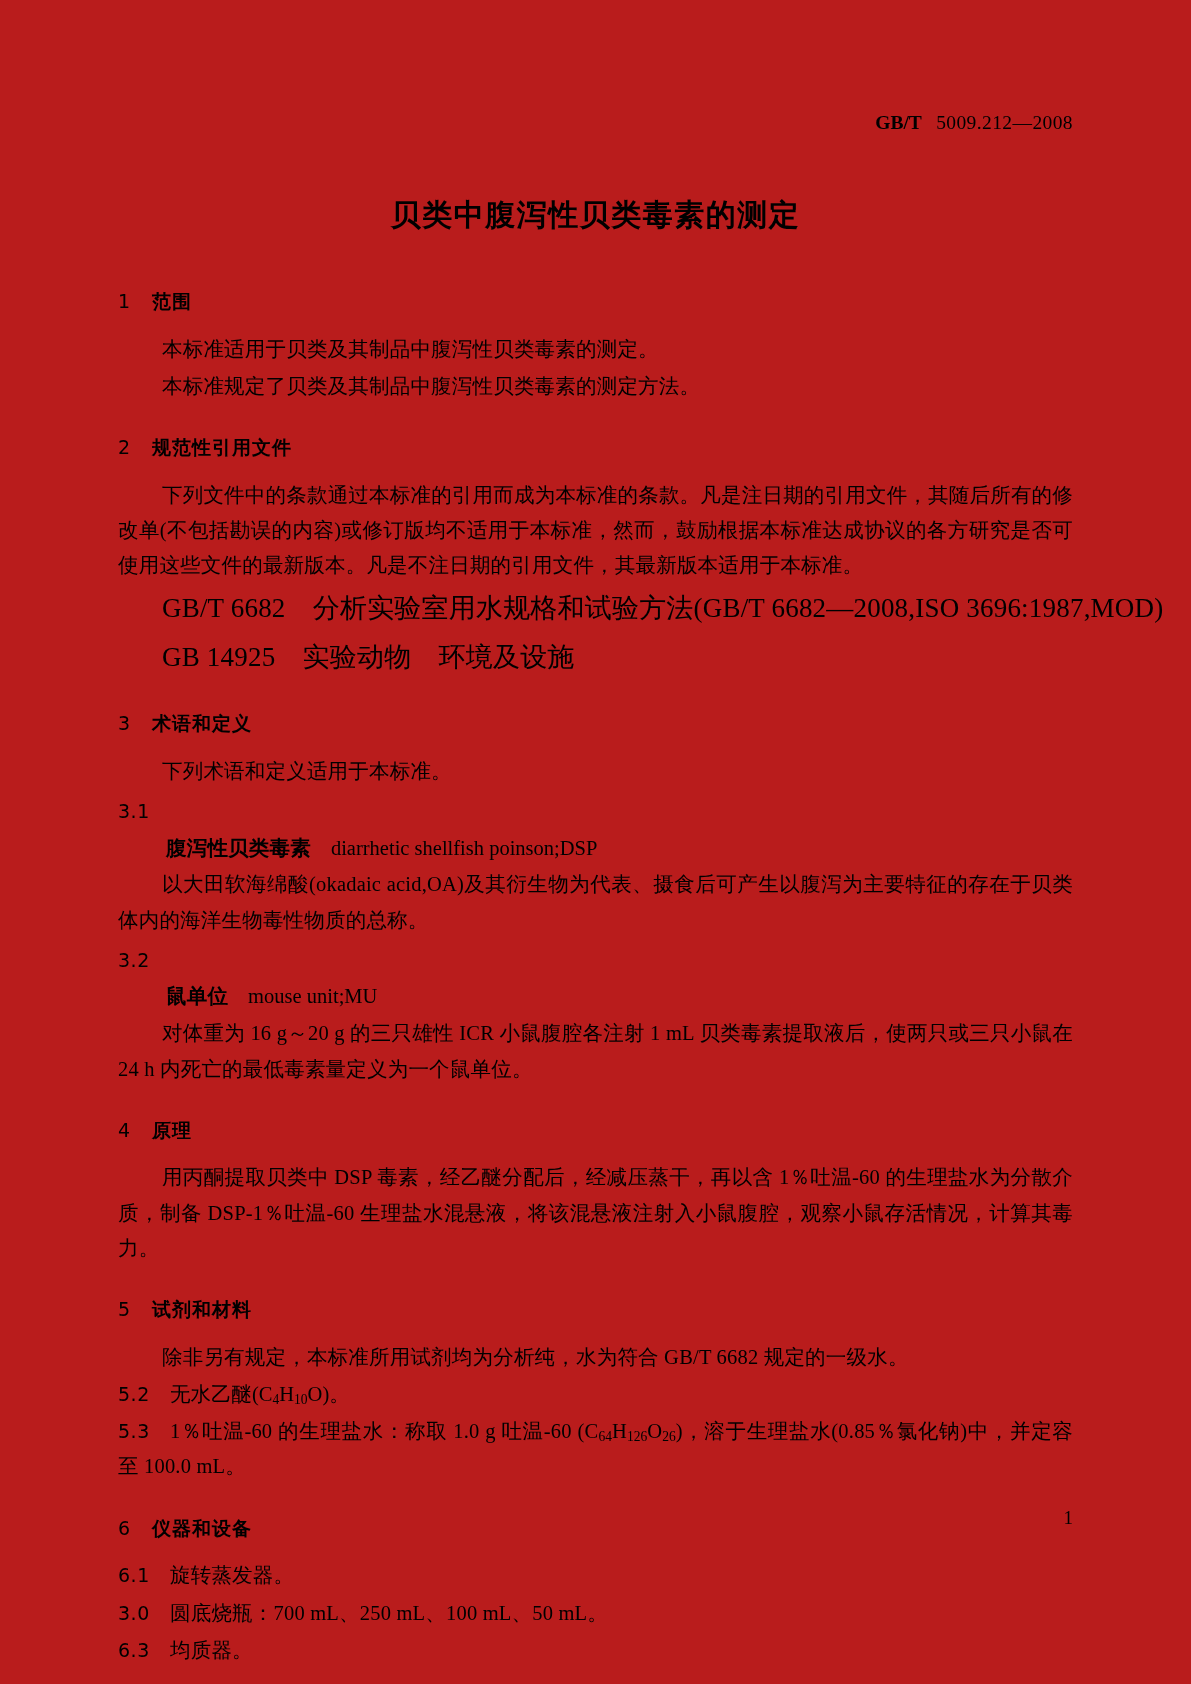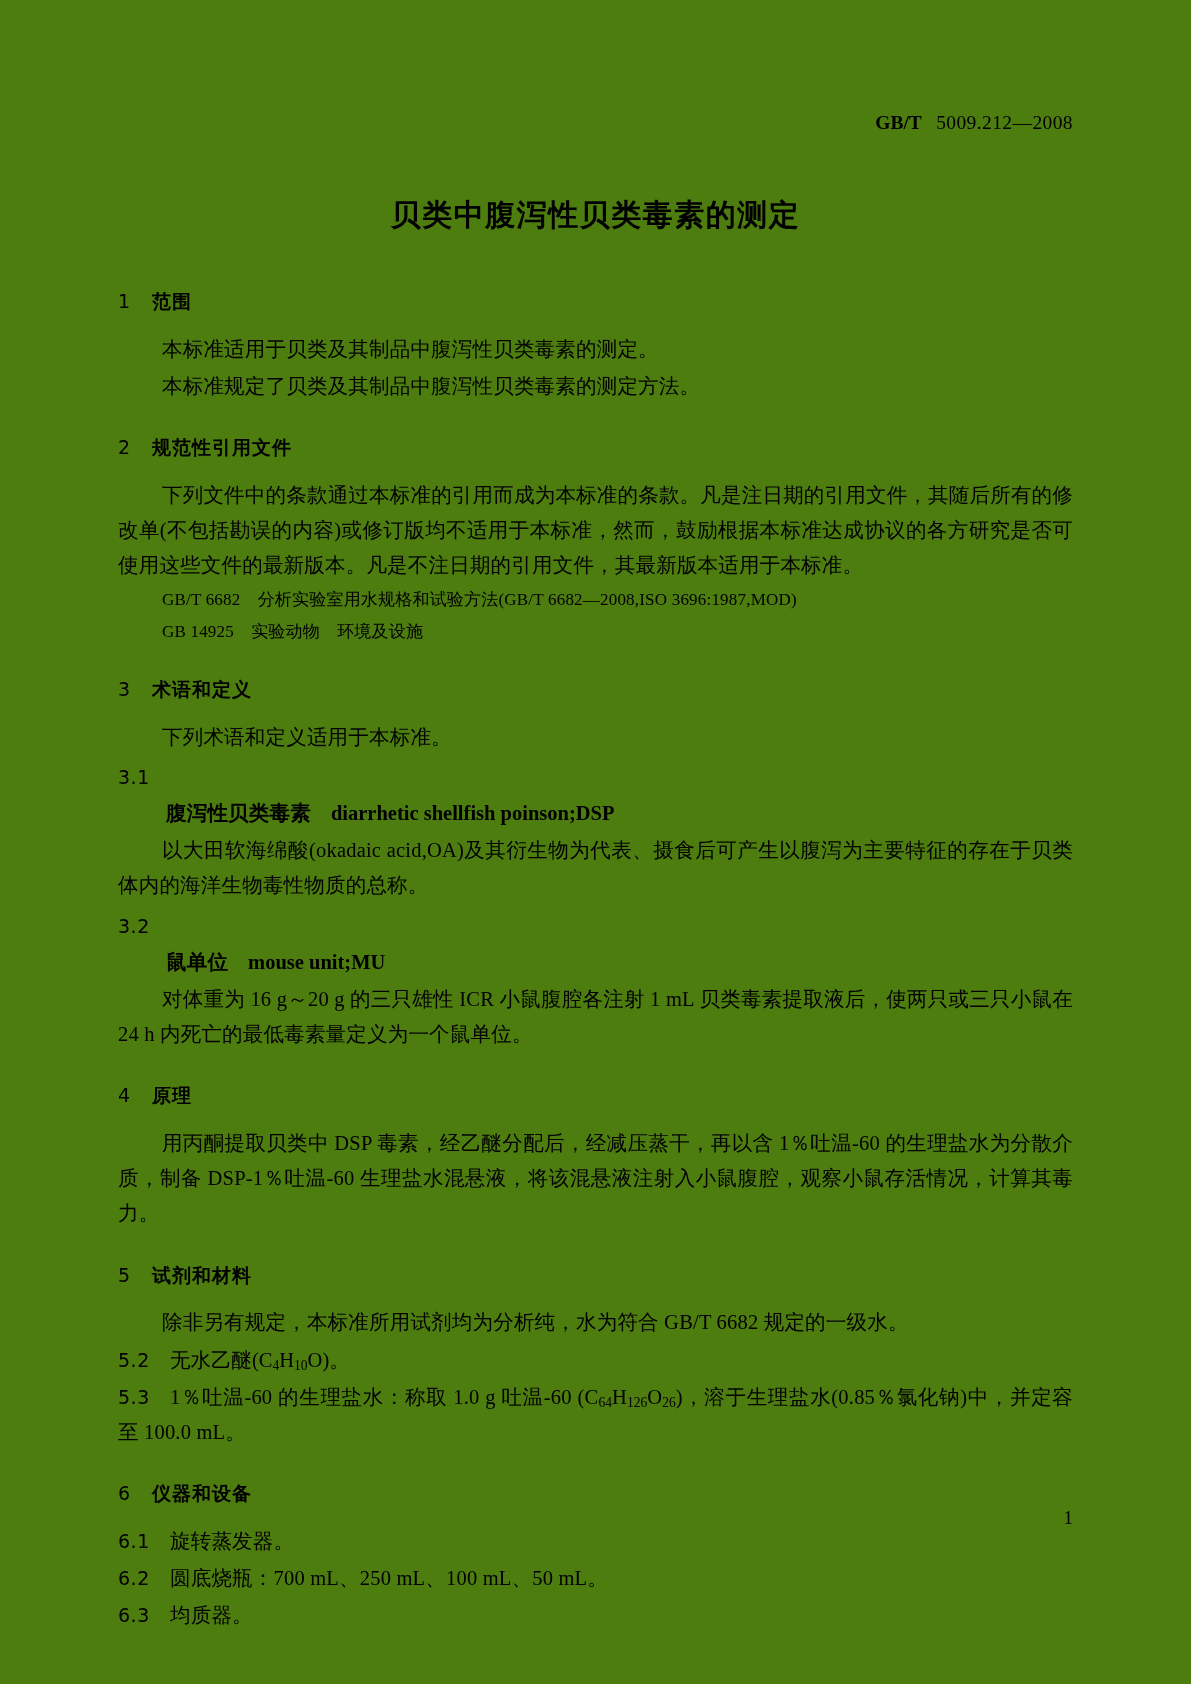--- a/index.html
+++ b/index.html
@@ -8,21 +8,21 @@
     background: #ffffff;
   }
   body {
     font-family: "Liberation Serif", "DejaVu Serif", serif;
     color: #000000;
   }
   .page {
     position: relative;
     width: 1191px;
     height: 1684px;
-    background: #4d7c0f;
+    background: #b91c1c;
     box-sizing: border-box;
     overflow: hidden;
   }
   
   .header {
     position: absolute;
     top: 112px;
     right: 118px;
     font-family: "Liberation Serif", "DejaVu Serif", serif;
     font-size: 19.5px;
@@ -75,41 +75,41 @@
   .term {
     margin: 0 0 2px 0;
     padding-left: 48px;
     font-size: 20.5px;
     font-weight: bold;
     line-height: 1.65;
     letter-spacing: 0.2px;
   }
   .term .en {
     font-family: "Liberation Serif", "DejaVu Serif", serif;
-    font-weight: bold;
+    font-weight: normal;
     letter-spacing: 0;
   }
   .term .gap {
     display: inline-block;
     width: 20px;
   }
   
   p.para {
     margin: 0 0 2px 0;
     font-size: 20.5px;
     line-height: 1.72;
     text-align: justify;
     text-justify: inter-ideograph;
     text-indent: 44px;
     letter-spacing: 0.2px;
   }
   
   p.ref {
     margin: 0 0 2px 0;
-    font-size: 17px;
+    font-size: 27px;
     line-height: 1.72;
     text-indent: 44px;
     letter-spacing: 0.2px;
     white-space: nowrap;
   }
   
   p.item {
     margin: 0 0 2px 0;
     font-size: 20.5px;
     line-height: 1.72;
@@ -211,21 +211,21 @@
     </p>
 
     <div class="h1">
       <span class="num">6</span><span>仪器和设备</span>
     </div>
 
     <p class="item">
       <span class="inum">6.1</span><span>旋转蒸发器。</span>
     </p>
     <p class="item">
-      <span class="inum">6.2</span><span>圆底烧瓶：700 mL、250 mL、100 mL、50 mL。</span>
+      <span class="inum">3.0</span><span>圆底烧瓶：700 mL、250 mL、100 mL、50 mL。</span>
     </p>
     <p class="item">
       <span class="inum">6.3</span><span>均质器。</span>
     </p>
 
   </div>
 
   <div class="folio">1</div>
 
 </div>

